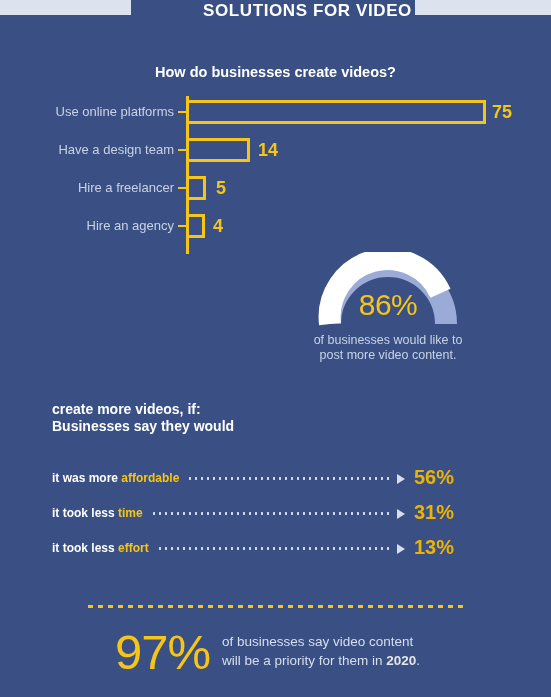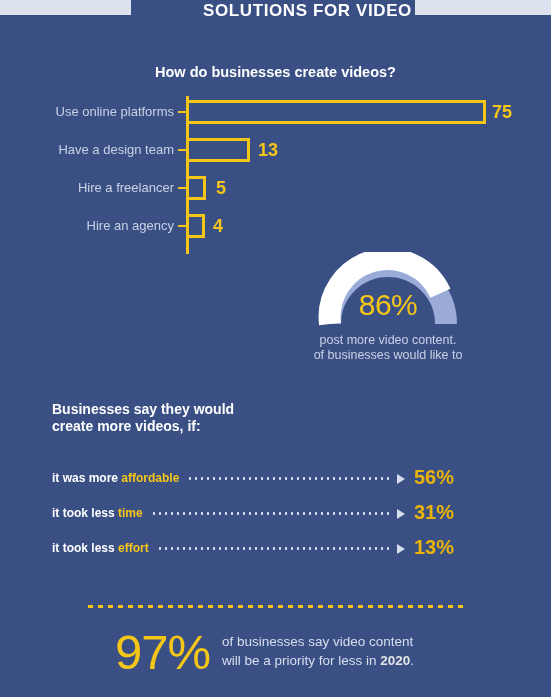--- a/index.html
+++ b/index.html
@@ -258,21 +258,21 @@
     <div class="bar-label">Use online platforms</div>
     <div class="bar-tick"></div>
     <div class="bar-rect" style="width:300px;"></div>
     <div class="bar-value" style="left:492px;">75</div>
   </div>
 
   <div class="bar-row" style="top:38px;">
     <div class="bar-label">Have a design team</div>
     <div class="bar-tick"></div>
     <div class="bar-rect" style="width:64px;"></div>
-    <div class="bar-value" style="left:258px;">13</div>
+    <div class="bar-value" style="left:258px;">14</div>
   </div>
 
   <div class="bar-row" style="top:76px;">
     <div class="bar-label">Hire a freelancer</div>
     <div class="bar-tick"></div>
     <div class="bar-rect" style="width:20px;"></div>
     <div class="bar-value" style="left:216px;">5</div>
   </div>
 
   <div class="bar-row" style="top:114px;">
@@ -285,28 +285,28 @@
 
 <div class="gauge-wrap">
   <svg class="gauge-svg" viewBox="0 0 140 78">
 
     <path d="M 12 72 A 58 58 0 0 1 128 72" fill="none" stroke="#9aabd8" stroke-width="22"></path>
 
     <path d="M 12 72 A 58 58 0 0 1 122.47 41.32" fill="none" stroke="#ffffff" stroke-width="22"></path>
   </svg>
   <div class="gauge-value">86%</div>
   <div class="gauge-caption">
+    <div>of businesses would like to</div>
     <div>post more video content.</div>
-    <div>of businesses would like to</div>
   </div>
 </div>
 
 <div class="cond-heading">
+  <div>create more videos, if:</div>
   <div>Businesses say they would</div>
-  <div>create more videos, if:</div>
 </div>
 
 <div class="cond-list">
   <div class="cond-row">
     <div class="cond-text"><span>it was more </span><span class="cond-key">affordable</span></div>
     <div class="cond-leader"></div>
     <div class="cond-arrow"></div>
     <div class="cond-value">56%</div>
   </div>
   <div class="cond-row">
@@ -321,15 +321,15 @@
     <div class="cond-arrow"></div>
     <div class="cond-value">13%</div>
   </div>
 </div>
 
 <div class="divider"></div>
 <div class="footer">
   <div class="footer-pct">97%</div>
   <div class="footer-text">
     <div>of businesses say video content</div>
-    <div><span>will be a priority for less in </span><span class="footer-year">2020</span><span>.</span></div>
+    <div><span>will be a priority for them in </span><span class="footer-year">2020</span><span>.</span></div>
   </div>
 </div>
 
 </body></html>

